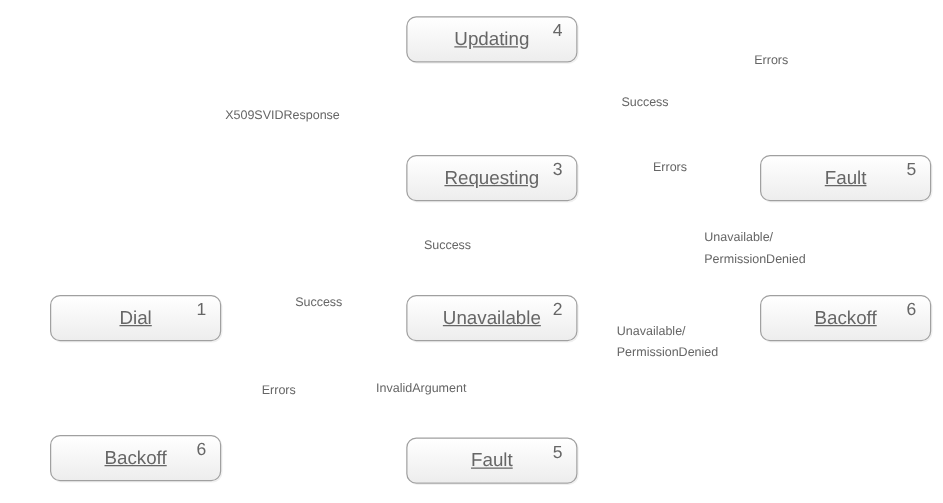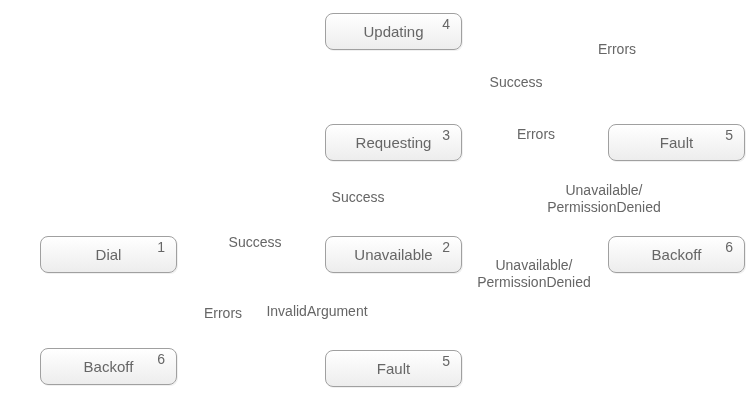--- a/index.html
+++ b/index.html
@@ -26,34 +26,35 @@
     box-shadow: 1px 1px 0 rgba(0,0,0,0.06);
   }
   .node-label {
     position: absolute;
     inset: 0;
     display: flex;
     align-items: center;
     justify-content: center;
     font-size: 15px;
     color: var(--text, #666666);
+    text-decoration: underline;
   }
   .node-number {
     position: absolute;
     top: 2px;
     right: 11px;
     font-size: 14px;
     color: var(--text, #666666);
   }
   .edge-label {
     position: absolute;
     transform: translate(-50%, -50%);
-    font-size: 14px;
+    font-size: 10px;
     line-height: 17px;
-    text-align: center;
+    text-align: left;
     white-space: nowrap;
     color: var(--text, #666666);
   }
 </style>
 </head>
 <body>
 
 <div id="canvas" style="--bg: #ffffff; --node-border: #a0a0a0; --node-fill-top: #ffffff; --node-fill-bottom: #ededed; --text: #666666;">
     <div class="node" style="left: 325px; top: 13px; width: 137px; height: 37px;">
     <span class="node-number">4</span>
@@ -80,20 +81,23 @@
     <span class="node-label">Backoff</span>
   </div>
     <div class="node" style="left: 40px; top: 348px; width: 137px; height: 37px;">
     <span class="node-number">6</span>
     <span class="node-label">Backoff</span>
   </div>
     <div class="node" style="left: 325px; top: 350px; width: 137px; height: 37px;">
     <span class="node-number">5</span>
     <span class="node-label">Fault</span>
   </div>
+    <div class="edge-label" style="left: 226px; top: 93px;">
+      <div>X509SVIDResponse</div>
+    </div>
     <div class="edge-label" style="left: 617px; top: 49px;">
       <div>Errors</div>
     </div>
     <div class="edge-label" style="left: 516px; top: 82px;">
       <div>Success</div>
     </div>
     <div class="edge-label" style="left: 536px; top: 134px;">
       <div>Errors</div>
     </div>
     <div class="edge-label" style="left: 358px; top: 197px;">
@@ -106,16 +110,16 @@
     <div class="edge-label" style="left: 255px; top: 242px;">
       <div>Success</div>
     </div>
     <div class="edge-label" style="left: 534px; top: 274px;">
       <div>Unavailable/</div>
       <div>PermissionDenied</div>
     </div>
     <div class="edge-label" style="left: 223px; top: 313px;">
       <div>Errors</div>
     </div>
-    <div class="edge-label" style="left: 317px; top: 311px;">
+    <div class="edge-label" style="left: 337px; top: 311px;">
       <div>InvalidArgument</div>
     </div>
   </div>
 
 </body></html>

